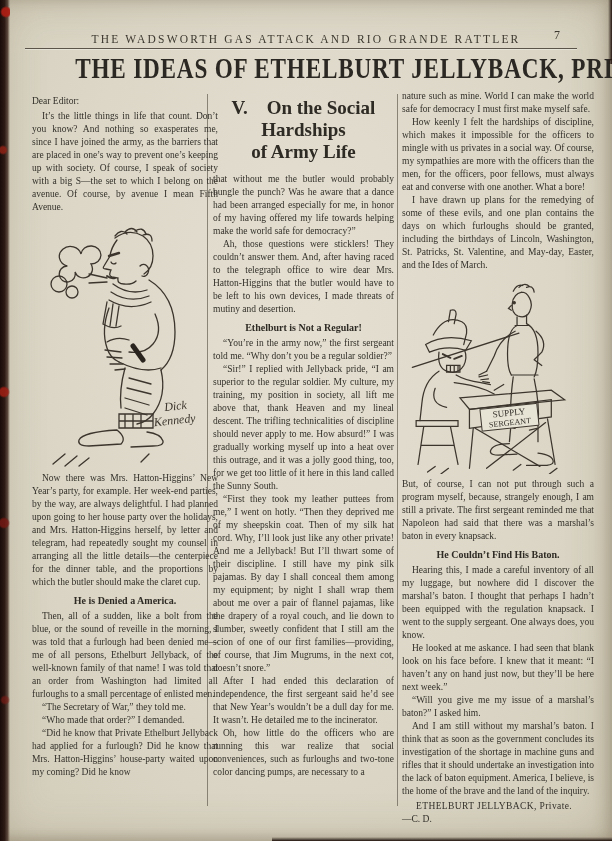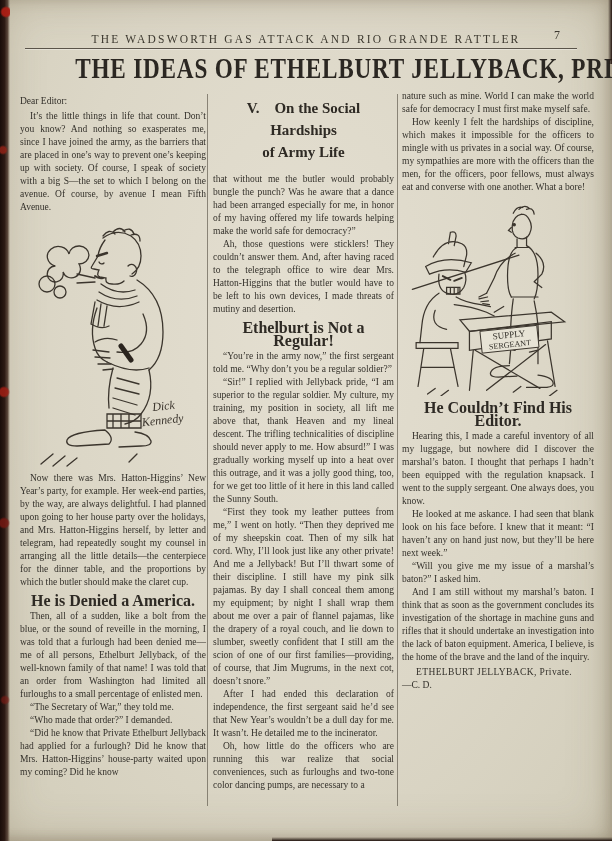--- a/index.html
+++ b/index.html
@@ -30,28 +30,28 @@
   .masthead-rule{ position:absolute; top:48px; left:25px; width:552px; height:1px; background:#5a544a; box-shadow:0 1px 0 rgba(255,255,255,.35); }
 
   .title-row{ position:absolute; top:52px; left:0; width:612px; text-align:center; }
   .title{ display:inline-block; font-size:29px; font-weight:bold; letter-spacing:1px; white-space:nowrap;
           transform:scaleX(.8); transform-origin:50% 50%; color:#2b2722; }
 
   .vrule{ position:absolute; top:94px; width:1px; height:712px; background:rgba(90,84,72,.65); }
   .vrule1{ left:207px; } .vrule2{ left:397px; }
 
   .col{ position:absolute; top:95px; font-size:9.5px; line-height:13px; text-align:justify; }
-  .col1{ left:20px;  width:186px; }
+  .col1{ left:32px;  width:186px; }
   .col2{ left:213px; width:181px; }
   .col3{ left:402px; width:192px; top:90px; }
   .col p{ text-indent:10px; }
   .col p.noindent{ text-indent:0; }
   .salutation{ text-indent:0 !important; margin-bottom:2px; }
-  .subhead{ font-size:16px; font-weight:bold; text-align:center; text-indent:0 !important; margin:5px 0 3px; color:#2e2a24; }
-  .section-heading{ text-align:center; font-size:15px; font-weight:600; line-height:22px; margin:2px 0 10px; white-space:pre-wrap; color:#2e2a24; }
+  .subhead{ font-size:10px; font-weight:bold; text-align:center; text-indent:0 !important; margin:5px 0 3px; color:#2e2a24; }
+  .section-heading{ text-align:center; font-size:19px; font-weight:600; line-height:22px; margin:2px 0 10px; white-space:pre-wrap; color:#2e2a24; }
   .cartoon{ display:block; margin:4px auto; }
   .byline{ text-indent:14px !important; letter-spacing:.4px; margin-top:2px; }
   .initials{ padding-right:22px; text-indent:0 !important; }
   svg text{ font-family:"Liberation Serif", serif; }
 </style>
 </head>
 <body>
 
 <div class="page">
   <div class="edge-left"></div>
@@ -126,20 +126,21 @@
     <p>“You’re in the army now,” the first sergeant told me.  “Why don’t you be a regular soldier?”</p>
     <p>“Sir!” I replied with Jellyback pride, “I am superior to the regular soldier.  My culture, my training, my position in society, all lift me above that, thank Heaven and my lineal descent.  The trifling technicalities of discipline should never apply to me. How absurd!” I was gradually working myself up into a heat over this outrage, and it was a jolly good thing, too, for we get too little of it here in this land called the Sunny South.</p>
     <p>“First they took my leather puttees from me,” I went on hotly.  “Then they deprived me of my sheepskin coat.  Then of my silk hat cord.  Why, I’ll look just like any other private!  And me a Jellyback!  But I’ll thwart some of their discipline.  I still have my pink silk pajamas.  By day I shall conceal them among my equipment; by night I shall wrap them about me over a pair of flannel pajamas, like the drapery of a royal couch, and lie down to slumber, sweetly confident that I still am the scion of one of our first families—providing, of course, that Jim Mugrums, in the next cot, doesn’t snore.”</p>
     <p>After I had ended this declaration of independence, the first sergeant said he’d see that New Year’s wouldn’t be a dull day for me.  It wasn’t.  He detailed me to the incinerator.</p>
     <p>Oh, how little do the officers who are running this war realize that social conveniences, such as furloughs and two-tone color dancing pumps, are necessary to a</p>
   </div>
 
   <div class="col col3">
     <p class="noindent">nature such as mine.  World I can make the world safe for democracy I must first make myself safe.</p>
     <p>How keenly I felt the hardships of discipline, which makes it impossible for the officers to mingle with us privates in a social way.  Of course, my sympathies are more with the officers than the men, for the officers, poor fellows, must always eat and converse with one another.  What a bore!</p>
+    <p>I have drawn up plans for the remedying of some of these evils, and one plan contains the days on which furloughs should be granted, including the birthdays of Lincoln, Washington, St. Patricks, St. Valentine, and May-day, Easter, and the Ides of March.</p>
 
     <svg class="cartoon" width="188" height="198" viewBox="0 0 192 208">
       <g fill="none" stroke="#3b352d" stroke-width="1.3" stroke-linecap="round">
         <path d="M6,96 L118,60"></path>
         <path d="M28,62 q12,-22 30,-14 q6,3 5,12 l-3,12 M44,48 l2,-12 q6,-2 6,4 l-2,10"></path>
         <path d="M20,72 q20,-12 48,-4 l-6,10 q-20,-6 -38,2 z"></path>
         <path d="M34,80 q-2,16 8,20 q12,4 18,-6 q4,-8 1,-16"></path>
         <path d="M38,82 l8,4 M58,84 l-8,3" stroke-width="2"></path>
         <path d="M42,94 h14 v7 h-14 z M46,94 v7 M50,94 v7 M54,94 v7"></path>
         <path d="M34,100 q-16,10 -18,34 l-2,18"></path>
@@ -166,21 +167,22 @@
         <path d="M138,186 q16,2 16,9 q0,4 -12,4 l-16,0"></path>
         <path d="M30,200 l-8,6 M44,202 l-8,6 M120,198 l-8,6 M158,202 l-8,6"></path>
       </g>
       <g transform="rotate(-6 107 148)">
         <rect x="78" y="137" width="60" height="23" fill="#e7e3d5" stroke="#3b352d"></rect>
         <text x="108" y="147" text-anchor="middle" font-size="9.5" fill="#33302a">SUPPLY</text>
         <text x="108" y="157" text-anchor="middle" font-size="8.5" fill="#33302a">SERGEANT</text>
       </g>
     </svg>
 
-    <p class="subhead">He Couldn’t Find His Editor.</p>
+    <p class="noindent">But, of course, I can not put through such a program myself, because, strangely enough, I am still a private.  The first sergeant reminded me that Napoleon had said that there was a marshal’s baton in every knapsack.</p>
+    <p class="subhead">He Couldn’t Find His Baton.</p>
     <p>Hearing this, I made a careful inventory of all my luggage, but nowhere did I discover the marshal’s baton.  I thought that perhaps I hadn’t been equipped with the regulation knapsack.  I went to the supply sergeant.  One always does, you know.</p>
     <p>He looked at me askance.  I had seen that blank look on his face before.  I knew that it meant: “I haven’t any on hand just now, but they’ll be here next week.”</p>
     <p>“Will you give me my issue of a marshal’s baton?” I asked him.</p>
     <p>And I am still without my marshal’s baton.  I think that as soon as the government concludes its investigation of the shortage in machine guns and rifles that it should undertake an investigation into the lack of baton equipment.  America, I believe, is the home of the brave and the land of the inquiry.</p>
     <p class="byline">ETHELBURT JELLYBACK, Private.</p>
     <p class="initials">—C. D.</p>
   </div>
 </div>
 
 </body></html>

